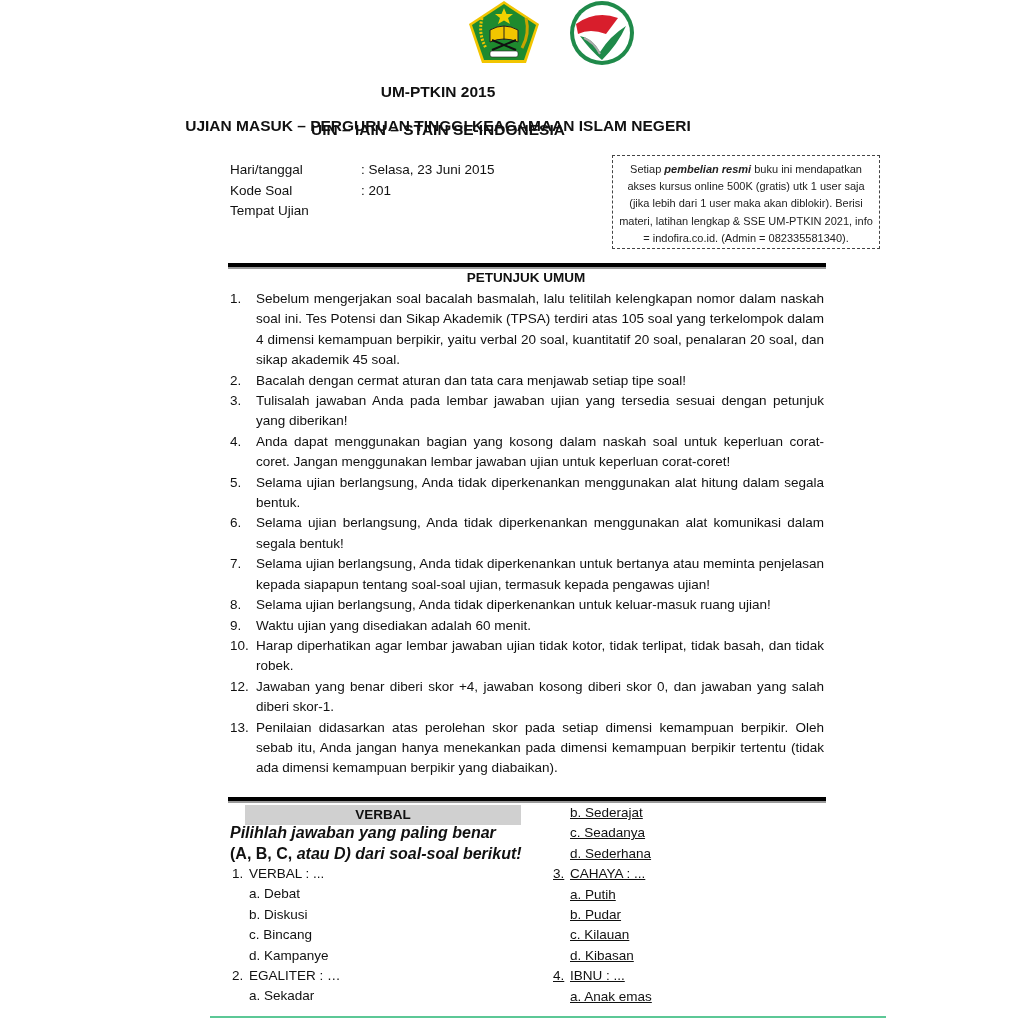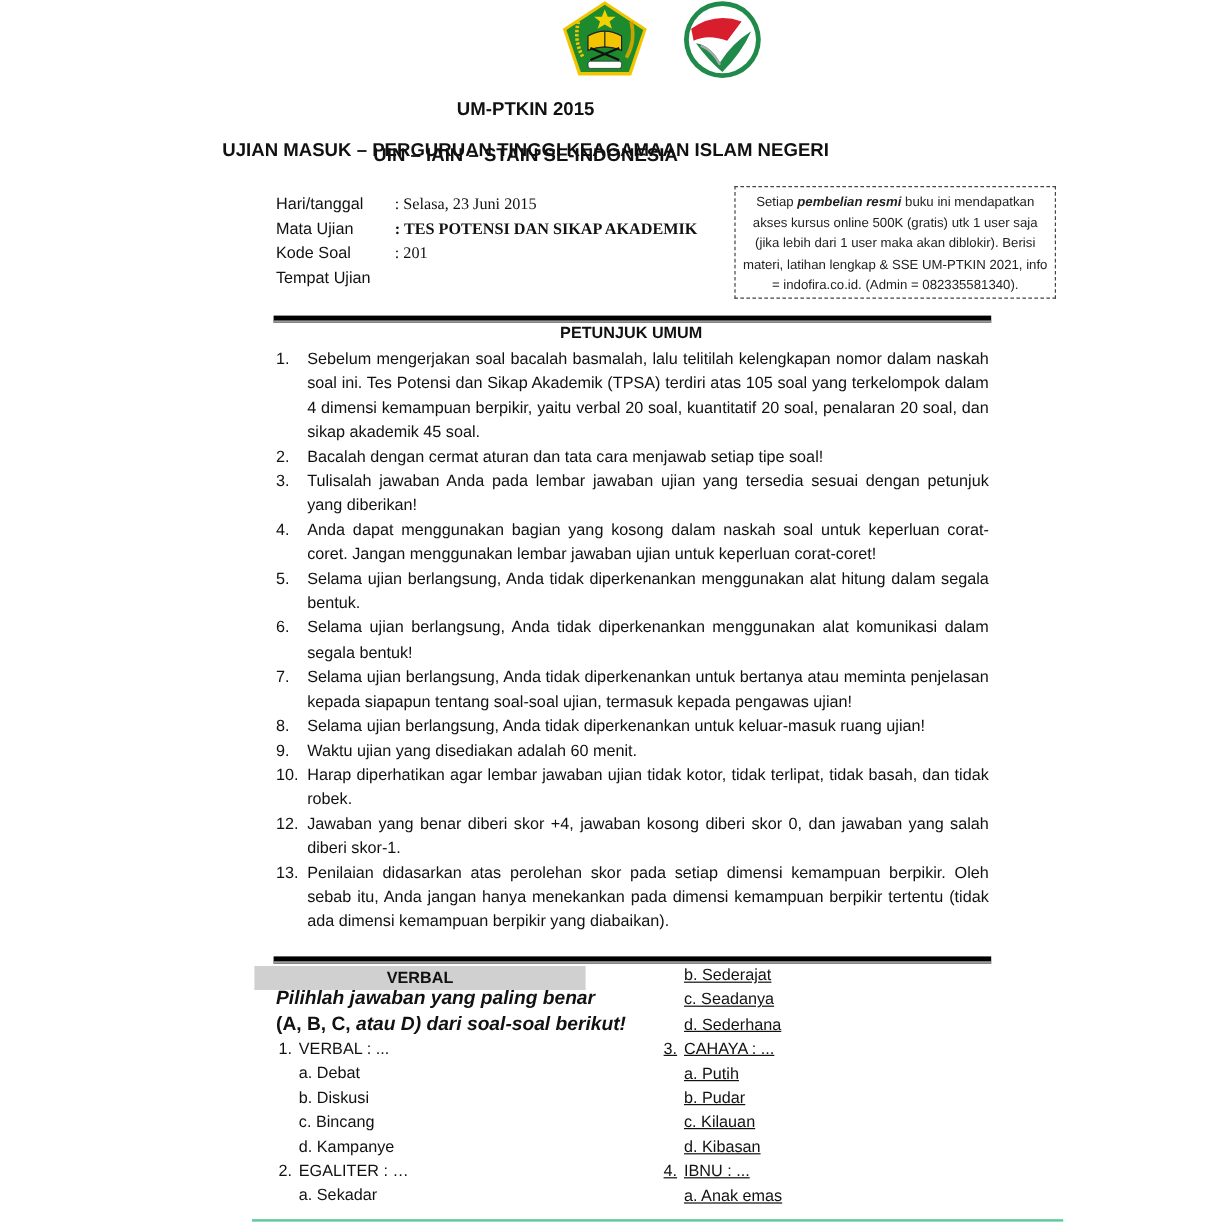--- a/index.html
+++ b/index.html
@@ -8,40 +8,40 @@
   .logo { position:absolute; }
   .logo-kemenag { left:0; top:0; width:72px; height:64px; }
   .logo-ptkin { left:98px; top:0; width:72px; height:66px; }
 
   .title { position:absolute; left:0; width:876px; text-align:center; font-weight:bold; font-size:15.5px; line-height:19px; }
   .t1 { top:82px; }
   .t2 { top:116px; }
   .t3 { top:120px; }
 
   .info { position:absolute; left:230px; top:160px; font-size:13.5px; line-height:20.5px; }
-  .info-row { display:flex; height:20.5px; }
+  .info-row { display:flex; height:20.5px;gap:32px; }
   .info-label { width:99px; }
-  .info-val { white-space:nowrap;font-family:Liberation Serif, serif; }
+  .info-val { white-space:nowrap; }
   .info-val.bold { font-weight:bold; }
 
   .promo { position:absolute; left:612px; top:155px; width:268px; height:94px; border:1.5px dashed #444; box-sizing:border-box; padding:5px 4px; font-size:11px; line-height:17.2px; text-align:center; color:#222; }
   .promo b { font-style:italic; }
 
   .rule { position:absolute; left:228px; width:598px; }
   .rule-top { top:263px; height:4px; background:#000; border-bottom:2px solid #9a9a9a; }
   .rule-mid { top:797px; height:4px; background:#000; border-bottom:2px solid #9a9a9a; }
 
   .pet-title { position:absolute; top:270px; left:0; width:1052px; text-align:center; font-weight:bold; font-size:13.5px; }
 
   .rules { position:absolute; left:230px; top:289px; width:594px; font-size:13.5px; line-height:20.4px; }
   .rule-item { display:flex; }
   .rule-num { width:26px; flex:none; }
   .rule-text { flex:1; text-align:justify; }
 
-  .verbal-head { position:absolute; left:212px; top:805px; width:276px; height:20px; background:#d0d0d0; text-align:center; font-weight:bold; font-size:13.5px; line-height:20px; }
+  .verbal-head { position:absolute; left:245px; top:805px; width:276px; height:20px; background:#d0d0d0; text-align:center; font-weight:bold; font-size:13.5px; line-height:20px; }
   .instr { position:absolute; left:230px; font-size:16px; font-weight:bold; line-height:20.4px; }
   .instr1 { top:823px; font-style:italic; }
   .instr2 { top:843.5px; }
   .instr2 i { }
 
   .col { position:absolute; font-size:13.5px; line-height:20.4px; }
   .col-left { left:232px; top:864px; }
   .col-right { left:553px; top:803px;text-decoration:underline; }
   .q { display:flex; }
   .q-num { width:17px; }
@@ -75,24 +75,20 @@
 </div>
 
 <div class="title t1">UM-PTKIN 2015</div>
 <div class="title t2">UJIAN MASUK – PERGURUAN TINGGI KEAGAMAAN ISLAM NEGERI</div>
 <div class="title t3">UIN – IAIN – STAIN SE-INDONESIA</div>
 
 <div class="info">
   <div class="info-row">
     <div class="info-label">Hari/tanggal</div>
     <div class="info-val">: Selasa, 23 Juni 2015</div>
-  </div>
-  <div class="info-row">
-    <div class="info-label">Mata Ujian</div>
-    <div class="info-val bold">: TES POTENSI DAN SIKAP AKADEMIK</div>
   </div>
   <div class="info-row">
     <div class="info-label">Kode Soal</div>
     <div class="info-val">: 201</div>
   </div>
   <div class="info-row">
     <div class="info-label">Tempat  Ujian</div>
   </div>
 </div>
 

